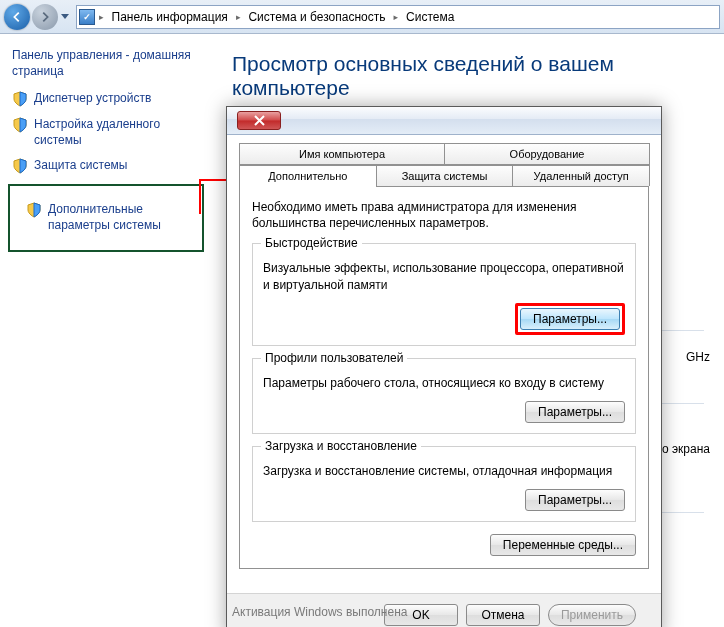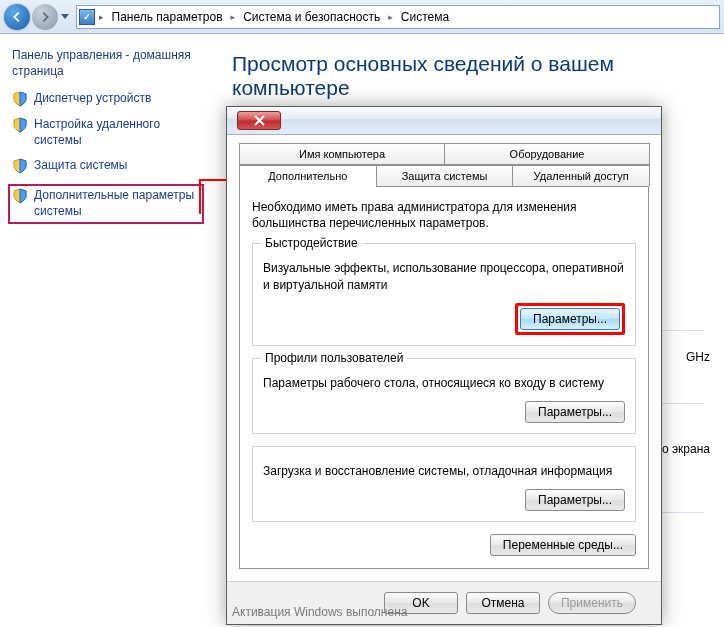--- a/index.html
+++ b/index.html
@@ -19,33 +19,33 @@
 .crumb { color:#000; padding:0 4px; cursor:pointer; }
 .crumb-sep { color:#6a6a6a; font-size:9px; padding:0 2px; }
 
 
 .main { display:flex; height: calc(627px - 34px); background:#fff; }
 .sidebar { width:210px; padding:14px 10px 10px 12px; border-right:0; background:#fff; }
 .sidebar-title { color:#1a3e8c; font-size:12px; margin-bottom:12px; line-height:1.3; }
 .sidebar-item { display:flex; align-items:flex-start; gap:6px; margin-bottom:10px; cursor:pointer; }
 .shield { width:16px; height:16px; flex-shrink:0; }
 .sidebar-item a { color:#1a3e8c; line-height:1.3; }
-.sidebar-item.hl { border:2px solid #be185d; padding:2px; margin-left:-4px; margin-right:-4px; }
+.sidebar-item.hl { border:2px solid #14532d; padding:16px; margin-left:-4px; margin-right:-4px; }
 .content { flex:1; padding:18px 0 0 22px; position:relative; }
 .page-title { color:#083a7a; font-size:21px; font-weight:400; margin-bottom:16px; }
 .bg-hr { border:0; border-top:1px solid #d8e0ea; margin:0 20px 0 0; }
 .bg-text { position:absolute; right:14px; color:#000; }
 
 
 .dialog { position:absolute; left:226px; top:106px; width:436px; background:#fff; border:1px solid #5a5a5a; box-shadow:0 0 18px rgba(0,0,0,.35); }
 .dlg-title { height:28px; background:linear-gradient(#fbfcfe,#e4ebf5 45%,#d4dfee 46%,#e4edf7); border-bottom:1px solid #9fb2cb; display:flex; align-items:center; padding:0 6px 0 10px; }
 .dlg-title-text { flex:1; color:#000; }
 .dlg-close { width:44px; height:19px; background:linear-gradient(#e9a0a0,#d14b4b 48%,#c22a2a 52%,#cf5555); border:1px solid #8a2020; border-radius:3px; display:flex; align-items:center; justify-content:center; color:#fff; font-weight:bold; cursor:pointer; }
 .dlg-close svg { width:11px; height:11px; }
-.dlg-body { padding:8px 12px 12px; background:#fff; }
+.dlg-body { padding:8px 12px 24px; background:#fff; }
 
 
 .tabs { display:flex; flex-wrap:wrap; border-bottom:1px solid #919191; }
 .tabrow { display:flex; width:100%; }
 .tab { flex:1; text-align:center; padding:4px 2px; background:linear-gradient(#fdfdfd,#ececec); border:1px solid #919191; border-bottom:none; margin-right:-1px; cursor:pointer; font-size:11px; }
 .tabrow.top .tab { border-bottom:1px solid #919191; }
 .tab.active { background:#fff; position:relative; z-index:2; }
 .tab.active::after { content:""; position:absolute; left:0; right:0; bottom:-1px; height:1px; background:#fff; }
 .tabpanel { border:1px solid #919191; border-top:none; padding:12px; background:#fff; }
 .intro { margin-bottom:12px; line-height:1.35; }
@@ -86,21 +86,21 @@
     </div>
     <div class="nav-dd">
       <svg width="8" height="6" viewBox="0 0 8 6">
           <path d="M0 0 L4 5 L8 0" fill="#3b5a82"></path>
         </svg>
     </div>
   </div>
   <div class="addr">
     <span class="addr-icon"></span>
     <span class="crumb-sep">▸</span>
-    <span class="crumb">Панель параметров</span>
+    <span class="crumb">Панель информация</span>
     <span class="crumb-sep">▸</span>
     <span class="crumb">Система и безопасность</span>
     <span class="crumb-sep">▸</span>
     <span class="crumb">Система</span>
   </div>
 </div>
 
 <div class="main">
   <div class="sidebar">
     <div class="sidebar-title">Панель управления - домашняя страница</div>
@@ -184,20 +184,21 @@
 
       <div class="grp">
         <span class="legend">Профили пользователей</span>
         <div class="desc">Параметры рабочего стола, относящиеся ко входу в систему</div>
         <div class="btn-row">
           <button class="win-btn">Параметры...</button>
         </div>
       </div>
 
       <div class="grp">
+        <span class="legend">Загрузка и восстановление</span>
         <div class="desc">Загрузка и восстановление системы, отладочная информация</div>
         <div class="btn-row">
           <button class="win-btn">Параметры...</button>
         </div>
       </div>
 
       <div class="btn-row" style="margin-top:6px;">
         <button class="win-btn">Переменные среды...</button>
       </div>
     </div>

